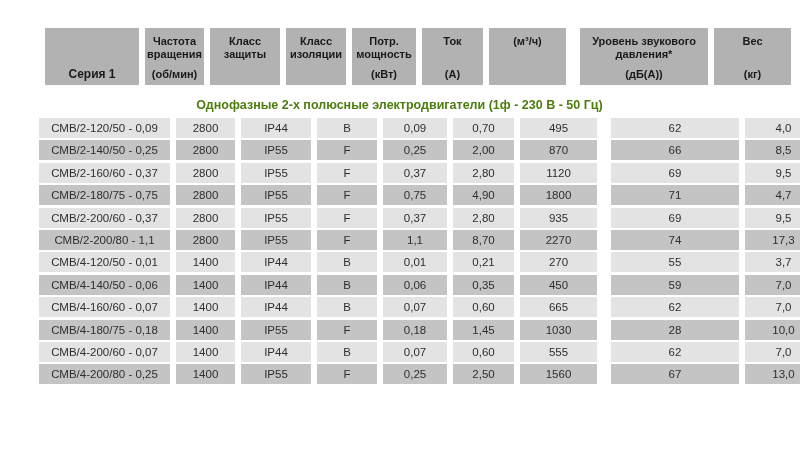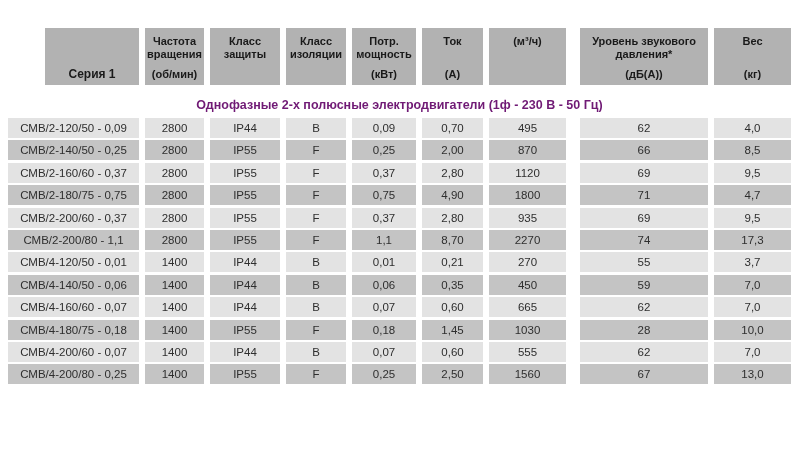--- a/index.html
+++ b/index.html
@@ -50,25 +50,25 @@
   .hunit { font-weight: bold; }
   .hunit:empty { display: none; }
 
   .section-title {
     height: 22px;
     line-height: 22px;
     margin-bottom: 2px;
     text-align: center;
     font-weight: bold;
     font-size: 12.5px;
-    color: #701a75;
+    color: #4d7c0f;
   }
   .section-2 .section-title { margin-top: 6px; margin-bottom: 4px; }
 
-  .row { margin-bottom: 2.4px; }
+  .row { margin-bottom: 2.4px; margin-left: 31px; }
   .cell {
     height: 20px;
     display: flex;
     align-items: center;
     justify-content: center;
     font-size: 11.5px;
     color: var(--text-cell);
     background: var(--row-light);
     white-space: nowrap;
   }

